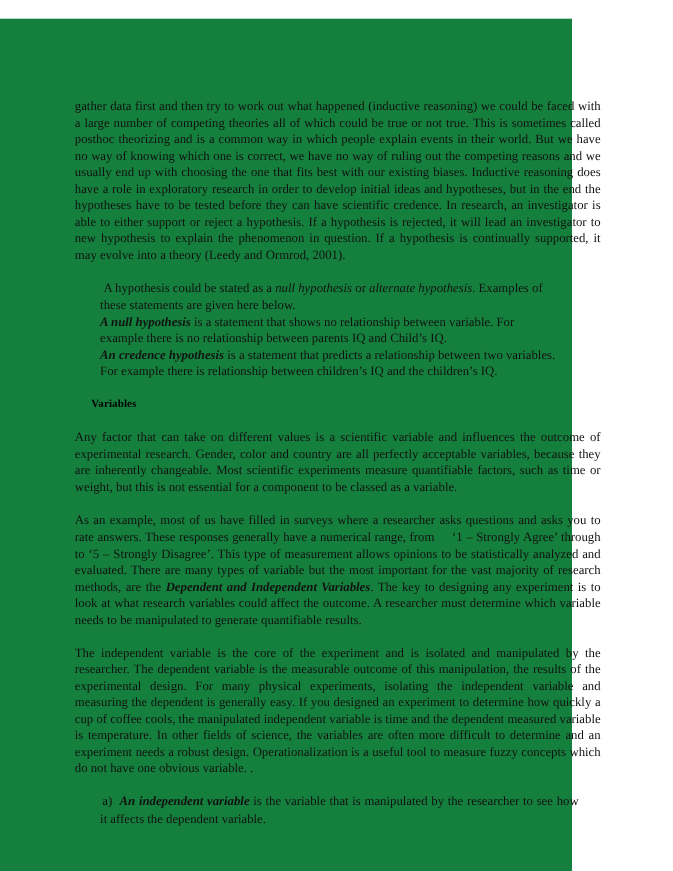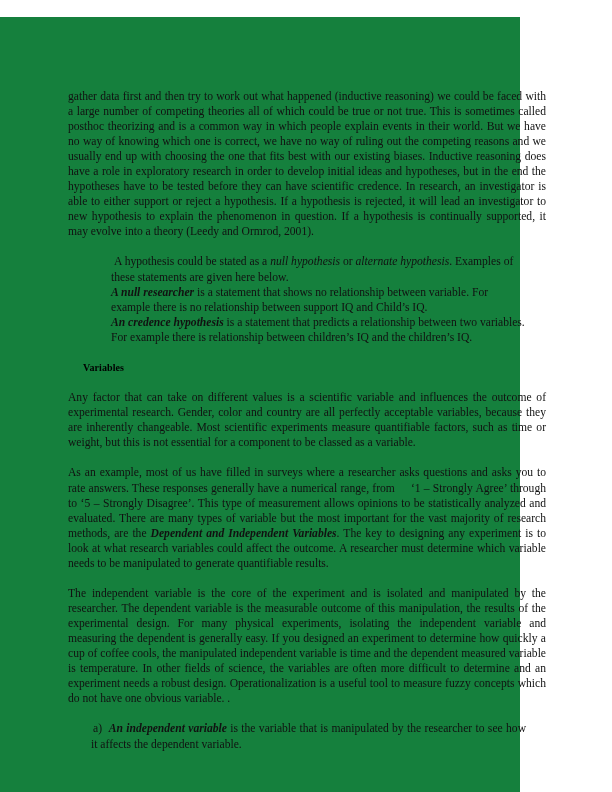--- a/index.html
+++ b/index.html
@@ -38,21 +38,21 @@
     margin: 0;
     color: #111111;
   }
   .para.body {
     hyphens: none;
   }
   .gap-para {
     margin-top: 15.0px;
   }
   .indent-block {
-    margin-left: 43px;
+    margin-left: 23px;
     width: 418px;
     text-align: left;
     font-size: 11.6px;
     line-height: 15.05px;
   }
   .indent-block .first-line-ind {
     text-indent: 3px;
   }
   .heading {
     font-size: 10px;
@@ -91,21 +91,21 @@
 <body>
 
 <div id="page">
   <div id="content">
 
     <p class="para body">gather data first and then try to work out what happened (inductive reasoning) we could be faced with a large number of competing theories all of which could be true or not true. This is sometimes called posthoc theorizing and is a common way in which people explain events in their world. But we have no way of knowing which one is correct, we have no way of ruling out the competing reasons and we usually end up with choosing the one that fits best with our existing biases. Inductive reasoning does have a role in exploratory research in order to develop initial ideas and hypotheses, but in the end the hypotheses have to be tested before they can have scientific credence. In research, an investigator is able to either support or reject a hypothesis. If a hypothesis is rejected, it will lead an investigator to new hypothesis to explain the phenomenon in question. If a hypothesis is continually supported, it may evolve into a theory (Leedy and Ormrod, 2001).</p>
 
     <div class="indent-block gap-para">
       <p class="para first-line-ind" style="text-align:left;"><span>A hypothesis could be stated as a </span><span class="it">null hypothesis</span><span> or </span><span class="it">alternate hypothesis</span><span>. Examples of these statements are given here below.</span></p>
 
-      <p class="para" style="text-align:left;"><span class="bi">A null researcher</span><span> is a statement that shows no relationship between variable. For example there is no relationship between support IQ and Child’s IQ.</span></p>
+      <p class="para" style="text-align:left;"><span class="bi">A null hypothesis</span><span> is a statement that shows no relationship between variable. For example there is no relationship between parents IQ and Child’s IQ.</span></p>
 
       <p class="para" style="text-align:left;"><span class="bi">An credence hypothesis</span><span> is a statement that predicts a relationship between two variables. For example there is relationship between children’s IQ and the children’s IQ.</span></p>
     </div>
 
     <div class="heading-wrap">
       <h2 class="heading">Variables</h2>
     </div>
 
     <p class="para body gap-para">Any factor that can take on different values is a scientific variable and influences the outcome of experimental research. Gender, color and country are all perfectly acceptable variables, because they are inherently changeable. Most scientific experiments measure quantifiable factors, such as time or weight, but this is not essential for a component to be classed as a variable.</p>
 

